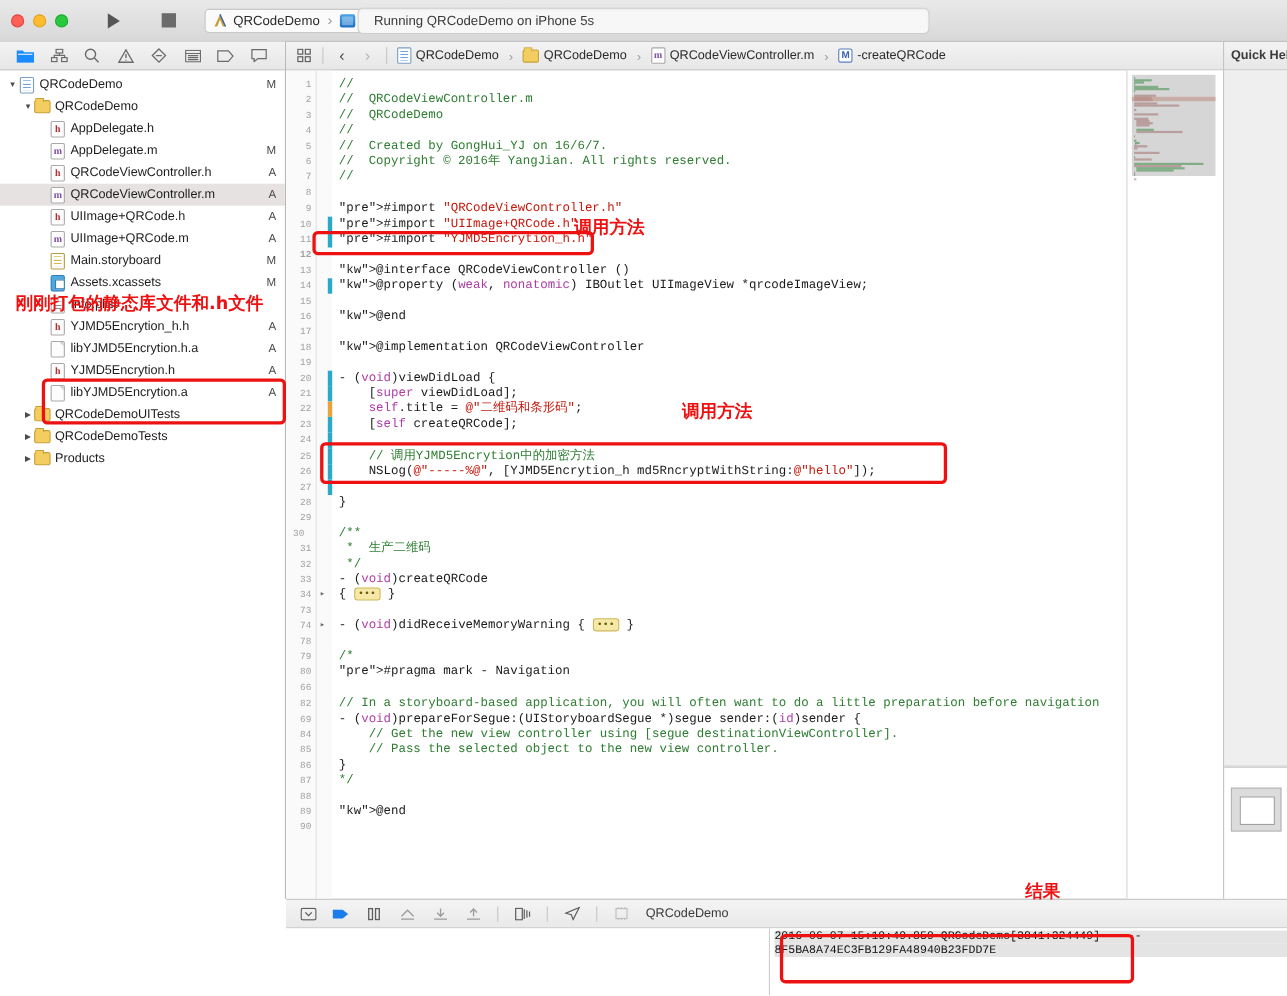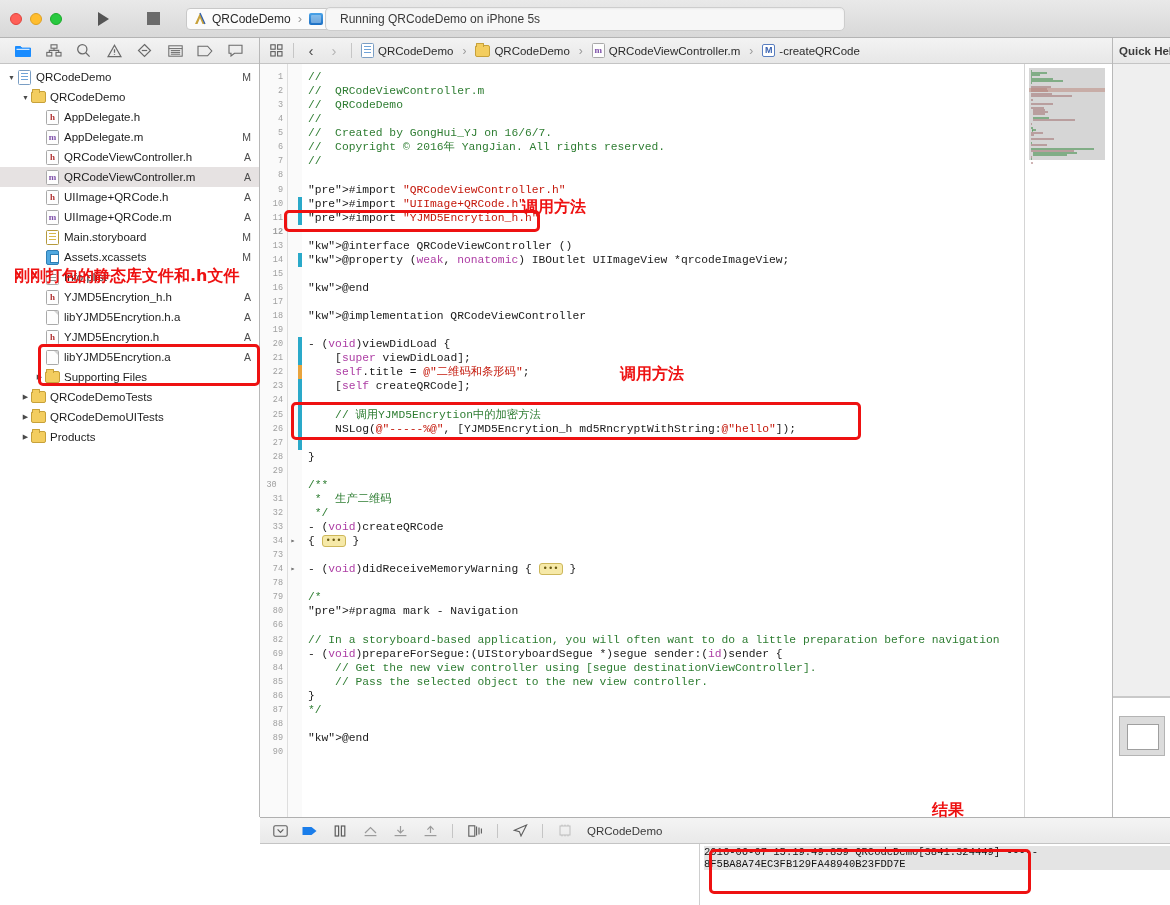--- a/index.html
+++ b/index.html
@@ -448,42 +448,34 @@
             <span class="rstatus">A</span>
           </div>
           <div class="row" style="padding-left: 34px;">
             <span class="tw"></span>
             <span class="ficon">
               <span class="g doc"></span>
             </span>
             <span class="rlabel">libYJMD5Encrytion.a</span>
             <span class="rstatus">A</span>
           </div>
-          <div class="row" style="padding-left: 34px;">
-            <span class="tw closed"></span>
-            <span class="ficon">
-              <span class="g folder"></span>
-            </span>
-            <span class="rlabel">Supporting Files</span>
-            <span class="rstatus"></span>
-          </div>
           <div class="row" style="padding-left: 20px;">
             <span class="tw closed"></span>
             <span class="ficon">
               <span class="g folder"></span>
             </span>
-            <span class="rlabel">QRCodeDemoTests</span>
+            <span class="rlabel">QRCodeDemoUITests</span>
             <span class="rstatus"></span>
           </div>
           <div class="row" style="padding-left: 20px;">
             <span class="tw closed"></span>
             <span class="ficon">
               <span class="g folder"></span>
             </span>
-            <span class="rlabel">QRCodeDemoUITests</span>
+            <span class="rlabel">QRCodeDemoTests</span>
             <span class="rstatus"></span>
           </div>
           <div class="row" style="padding-left: 20px;">
             <span class="tw closed"></span>
             <span class="ficon">
               <span class="g folder"></span>
             </span>
             <span class="rlabel">Products</span>
             <span class="rstatus"></span>
           </div>

